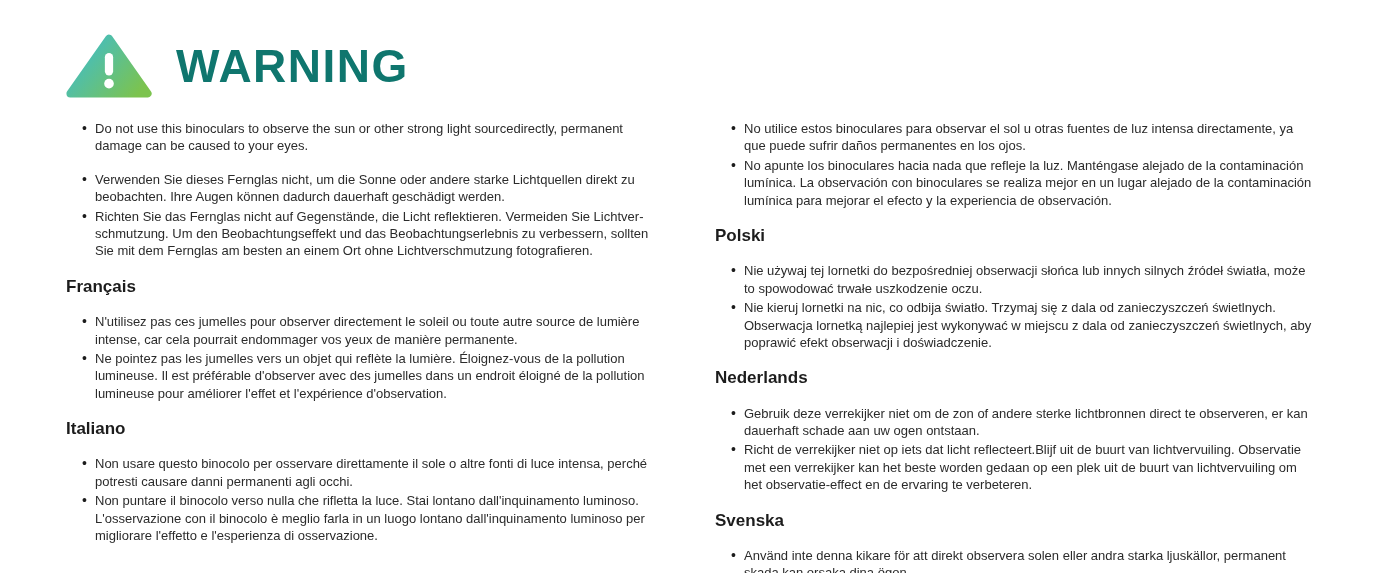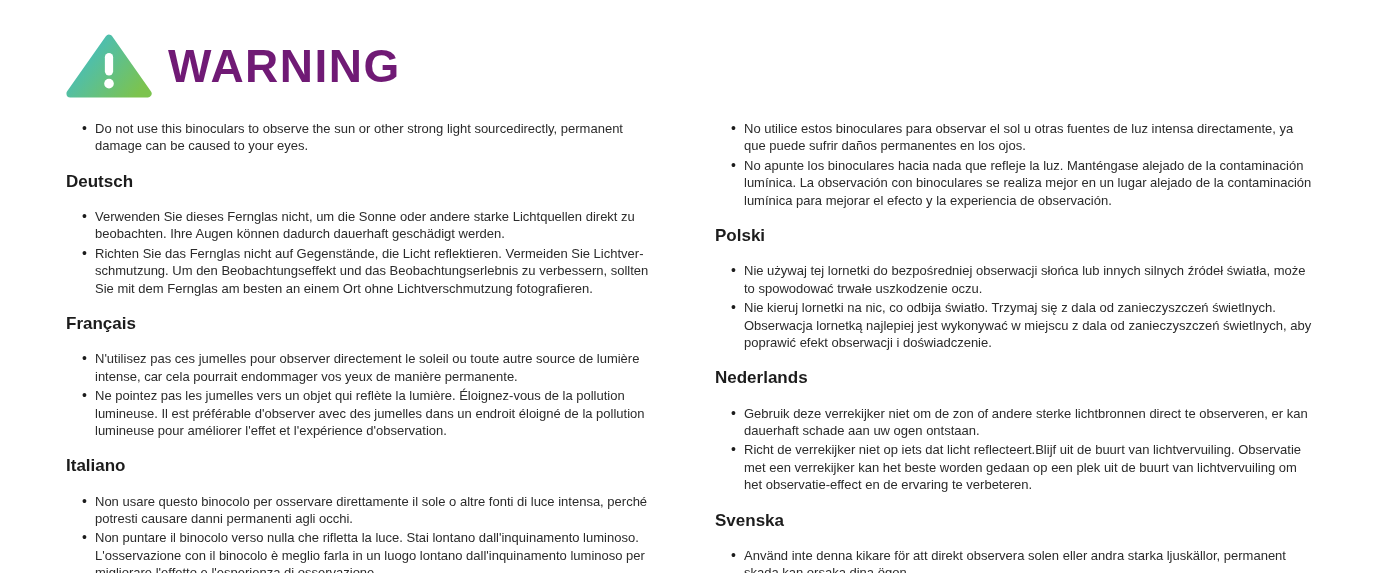--- a/index.html
+++ b/index.html
@@ -22,22 +22,22 @@
     align-items: center;
     gap: 16px;
     height: 64px;
     margin-bottom: 4px;
   }
   .hdr-icon { width: 86px; height: 64px; display: block; }
   .hdr-title {
     font-size: 46px;
     font-weight: 700;
     letter-spacing: 1.5px;
-    color: #701a75;
-    margin: 0;
+    color: #0f766e;
+    margin: 8px;
     line-height: 1;
   }
   .cols {
     display: flex;
     gap: 34px;
     margin-top: 6px;
   }
   .col { flex: 1 1 0; min-width: 0; }
   .lang { margin: 0 0 14px 0; }
   .lang-h {
@@ -89,21 +89,20 @@
 
   <div class="cols">
 
     <div class="col">
       <section class="lang">
         <ul class="blist">
           <li class="b">Do not use this binoculars to observe the sun or other strong light sourcedirectly, permanent damage can be caused to your eyes.</li>
         </ul>
       </section>
       <section class="lang">
-        <h2 class="lang-h">Deutsch</h2>
         <ul class="blist">
           <li class="b">Verwenden Sie dieses Fernglas nicht, um die Sonne oder andere starke Lichtquellen direkt zu beobachten. Ihre Augen können dadurch dauerhaft geschädigt werden.</li>
           <li class="b">Richten Sie das Fernglas nicht auf Gegenstände, die Licht reflektieren. Vermeiden Sie Lichtver-schmutzung. Um den Beobachtungseffekt und das Beobachtungserlebnis zu verbessern, sollten Sie mit dem Fernglas am besten an einem Ort ohne Lichtverschmutzung fotografieren.</li>
         </ul>
       </section>
       <section class="lang">
         <h2 class="lang-h">Français</h2>
         <ul class="blist">
           <li class="b">N'utilisez pas ces jumelles pour observer directement le soleil ou toute autre source de lumière intense, car cela pourrait endommager vos yeux de manière permanente.</li>
           <li class="b">Ne pointez pas les jumelles vers un objet qui reflète la lumière. Éloignez-vous de la pollution lumineuse. Il est préférable d'observer avec des jumelles dans un endroit éloigné de la pollution lumineuse pour améliorer l'effet et l'expérience d'observation.</li>

